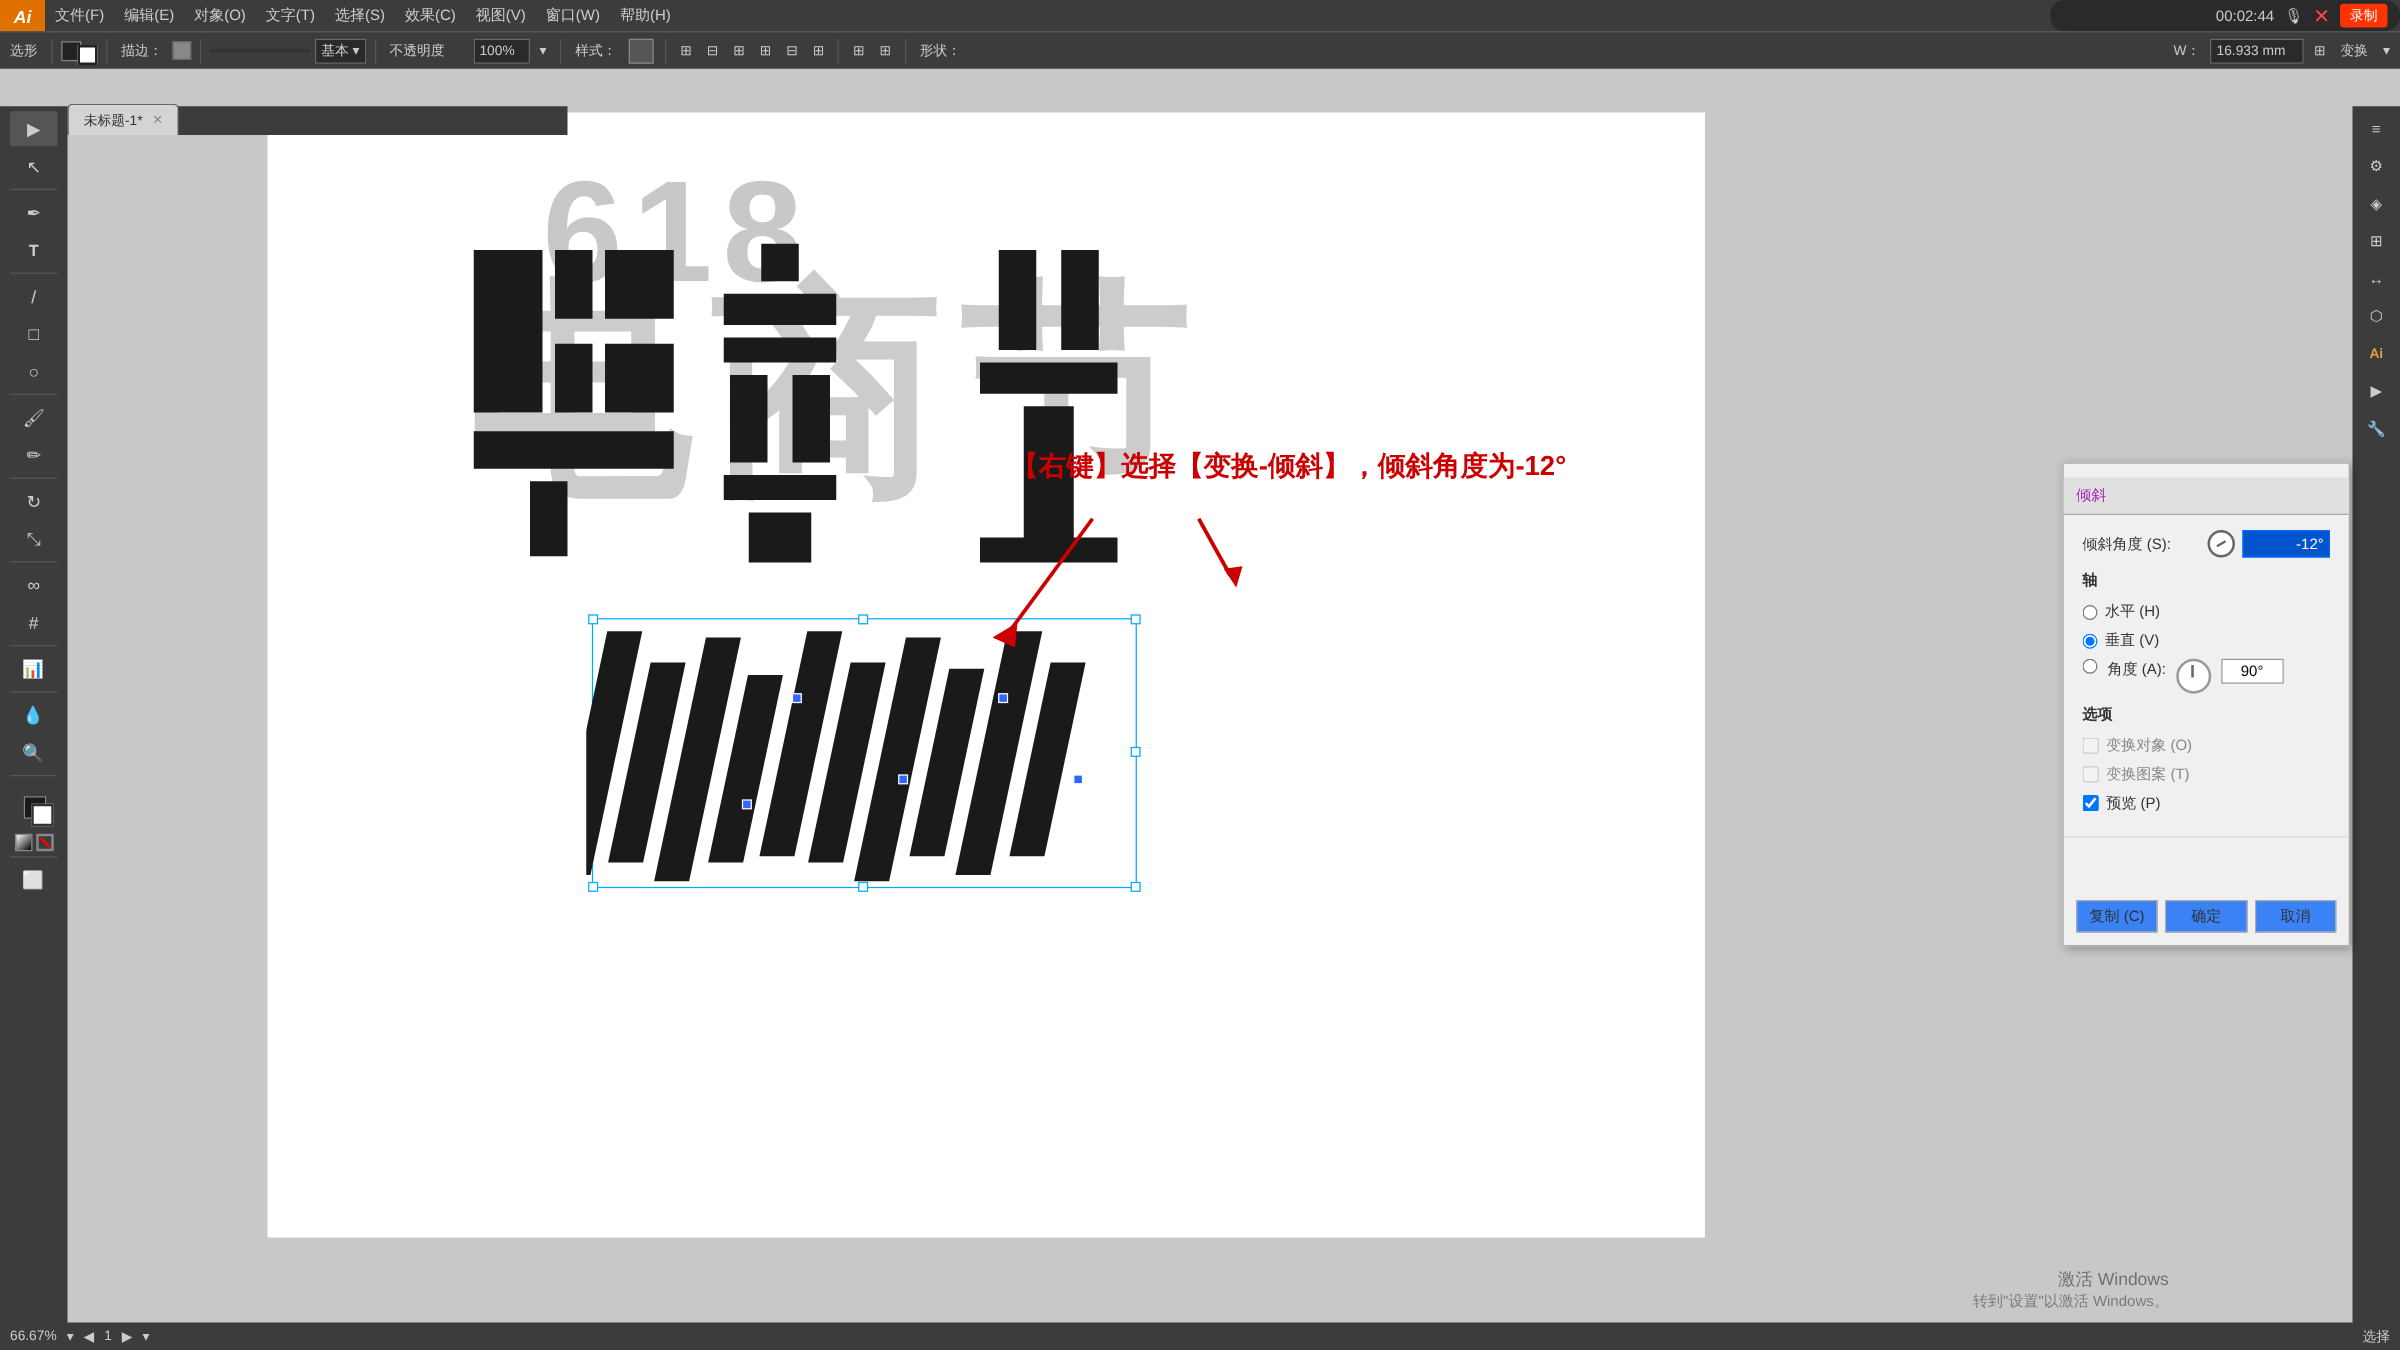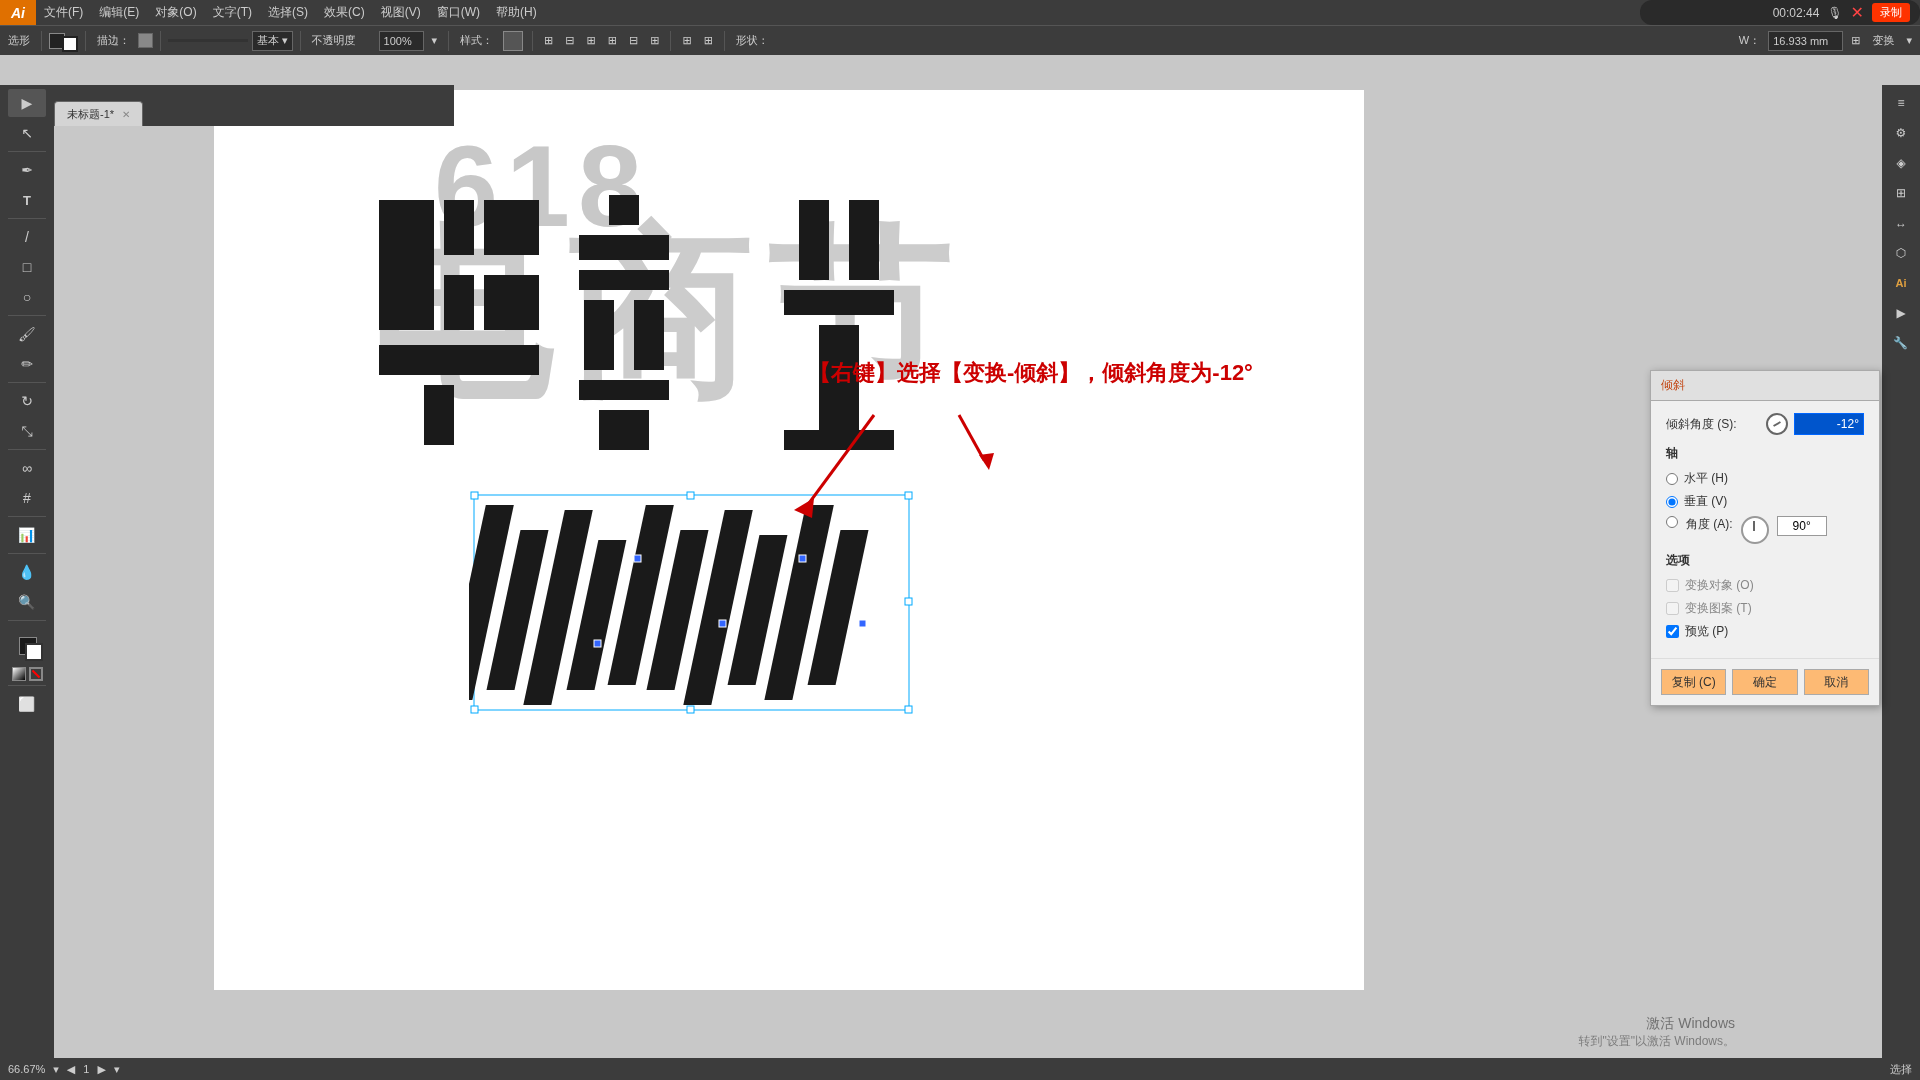--- a/index.html
+++ b/index.html
@@ -94,22 +94,22 @@
     }
 
     
     #dialog {
       position: absolute; top: 370px; right: 40px; width: 230px;
       background: #f0f0f0; border: 1px solid #aaa;
       box-shadow: 2px 2px 8px rgba(0,0,0,0.3); z-index: 200;
     }
     #dialog-title {
       background: #e0e0e0; padding: 6px 10px;
-      font-size: 12px; color: #c2410c; border-bottom: 1px solid #aaa;
-      display: flex; align-items: center; justify-content: space-between;
+      font-size: 12px; color: #a21caf; border-bottom: 1px solid #aaa;
+      display: flex; align-items: center; justify-content: space-between; margin-top: 11px;
     }
     #dialog-body { padding: 12px 15px; }
     .dialog-row {
       display: flex; align-items: center; margin-bottom: 10px;
       font-size: 12px; color: #333;
     }
     .dialog-label { flex: 1; }
     .dialog-input {
       width: 70px; height: 22px; border: 1px solid #0066ff;
       background: #0055cc; color: white; font-size: 12px;
@@ -144,22 +144,22 @@
     .checkbox-row {
       display: flex; align-items: center; gap: 6px;
       margin-bottom: 6px; font-size: 12px; color: #888;
     }
     .dialog-footer {
       display: flex; justify-content: space-around; padding: 10px;
       border-top: 1px solid #ddd; gap: 6px;
     }
     .dialog-btn {
       flex: 1; height: 26px; font-size: 12px; cursor: pointer;
-      border: 1px solid #aaa; background: #fdba74; color: #333;
-      display: flex; align-items: center; justify-content: center;
+      border: 1px solid #aaa; background: #3b82f6; color: #333;
+      display: flex; align-items: center; justify-content: center; margin-top: 40px;
     }
 
     
     #status-bar {
       position: absolute; bottom: 0; left: 0; width: 1920px; height: 22px;
       background: #3c3c3c; display: flex; align-items: center;
       color: #ccc; font-size: 11px; padding: 0 8px; gap: 8px; z-index: 100;
     }
 
     
@@ -235,21 +235,21 @@
   <div class="toolbar-separator"></div>
   <div class="toolbar-item">形状：</div>
   <div style="flex:1"></div>
   <div class="toolbar-item">W：</div>
   <input type="text" class="toolbar-input" value="16.933 mm" style="width: 75px;">
   <div class="toolbar-item">⊞</div>
   <div class="toolbar-item">变换</div>
   <div class="toolbar-item">▾</div>
 </div>
 
-<div style="position:absolute; top:85px; left:54px; width:400px; height:41px; background:#3c3c3c; display:flex; align-items:flex-end; z-index:99;">
+<div style="position:absolute; top:85px; left:54px; width:400px; height:23px; background:#3c3c3c; display:flex; align-items:flex-end; z-index:99;">
   <div class="tab active">
     <span>未标题-1*</span>
     <span class="tab-close">✕</span>
   </div>
 </div>
 
 <div id="left-toolbar">
   <div class="left-tool active" title="选择工具">▶</div>
   <div class="left-tool">↖</div>
   <div class="left-tool-separator"></div>

